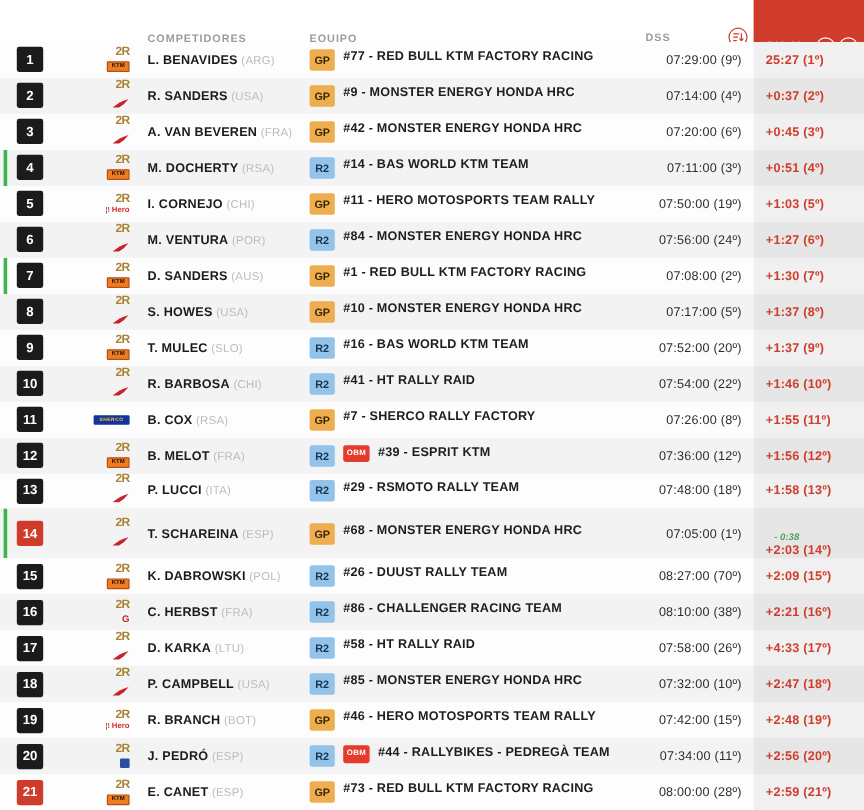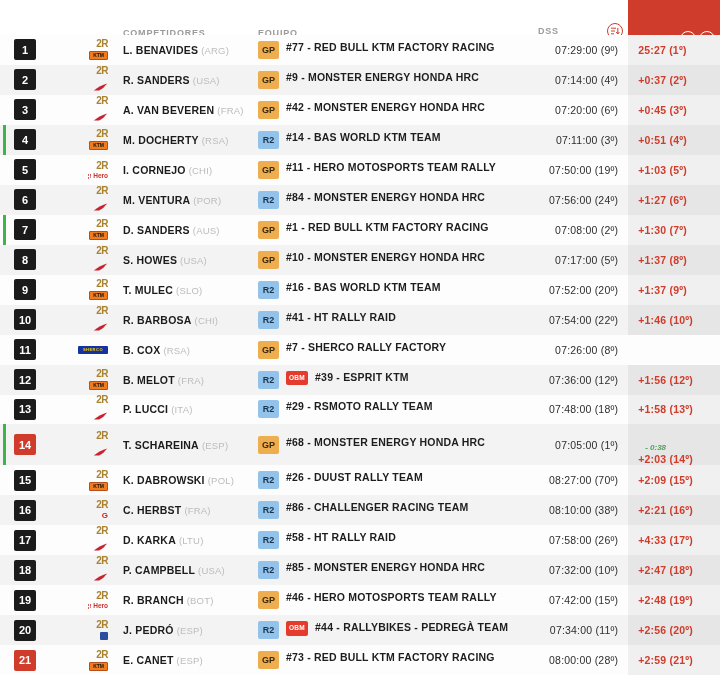--- a/index.html
+++ b/index.html
@@ -290,20 +290,23 @@
         </div>
         <div class="logocell">
           <span class="mk-sherco">SHERCO</span>
         </div>
         <div class="namecell"><span>B. COX</span><span class="country">(RSA)</span></div>
         <div class="teamcell">
           <span class="badge gp">GP</span>
           <span class="teamname">#7 - SHERCO RALLY FACTORY</span>
         </div>
         <div class="dsscell">07:26:00 (8º)</div>
+        <div class="pkcell">
+          <div class="gap">+1:55 (11º)</div>
+        </div>
       </div>
       <div class="row even">
         <div class="accent"></div>
         <div>
           <span class="rankbox">12</span>
         </div>
         <div class="logocell">
           <span class="l2r">2R</span>
           <span class="mk-ktm">KTM</span>
         </div>

